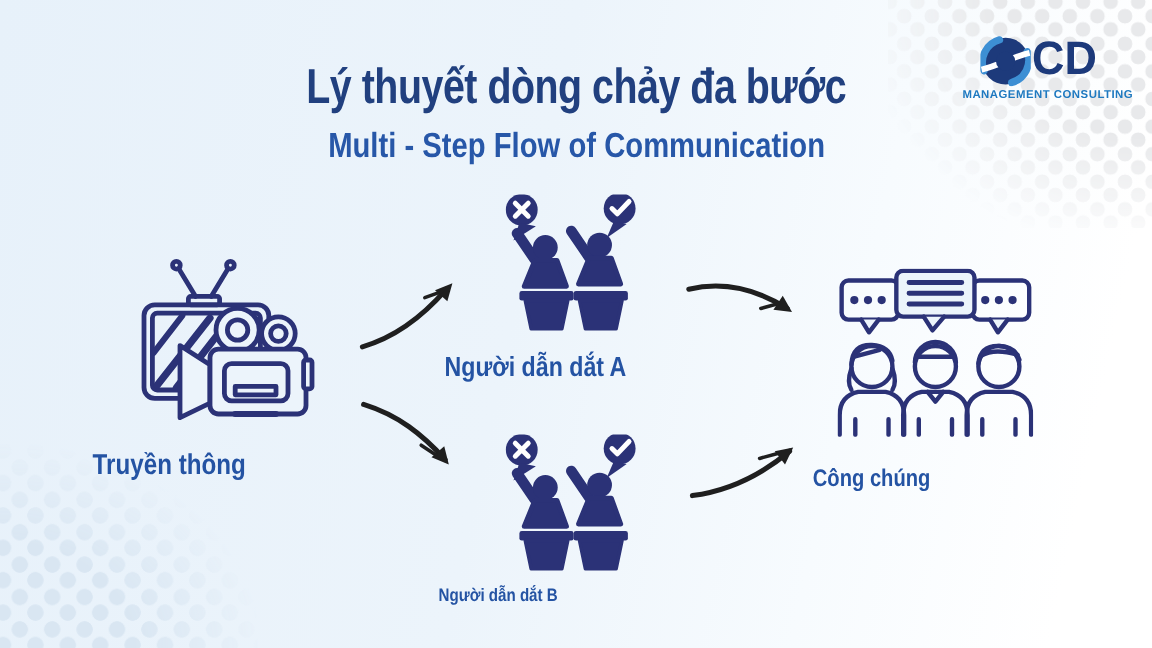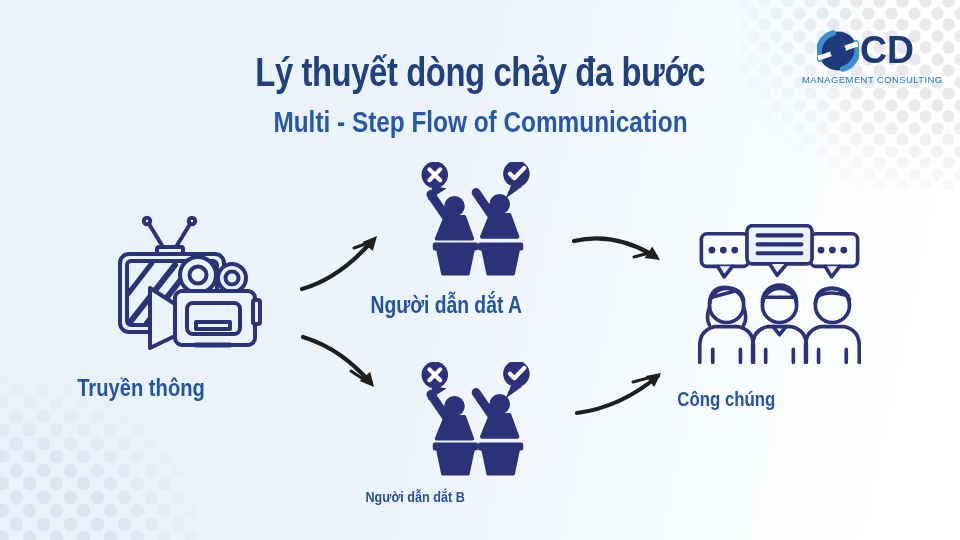--- a/index.html
+++ b/index.html
@@ -48,21 +48,21 @@
   .lbl-leader-a{left:356px;top:292px;font-size:23px;}
   .lbl-leader-b{left:356px;top:488px;font-size:15px;}
   .lbl-public{left:668px;top:388px;font-size:20px;}
   .icon-abs{position:absolute;}
   #arrows{position:absolute;left:0;top:0;pointer-events:none;}
   
   .logo{position:absolute;top:30px;right:28px;width:130px;text-align:center;z-index:5;}
   .logo-row{display:flex;align-items:flex-start;justify-content:center;gap:1px;}
   .logo-cd{font-size:39px;font-weight:800;color:#1d3a7b;letter-spacing:0;line-height:1;
            transform:scaleX(.96);transform-origin:left center;}
-  .logo-tagline{margin-top:2px;font-size:9.5px;font-weight:400;letter-spacing:.4px;color:#1e79c0;white-space:nowrap;}
+  .logo-tagline{margin-top:2px;font-size:9.5px;font-weight:700;letter-spacing:.4px;color:#1e79c0;white-space:nowrap;}
 </style>
 </head>
 <body>
 
 <div id="canvas">
 
   <div class="dots dots-bl"></div>
   <div class="dots dots-tr"></div>
 
   <div class="title">

